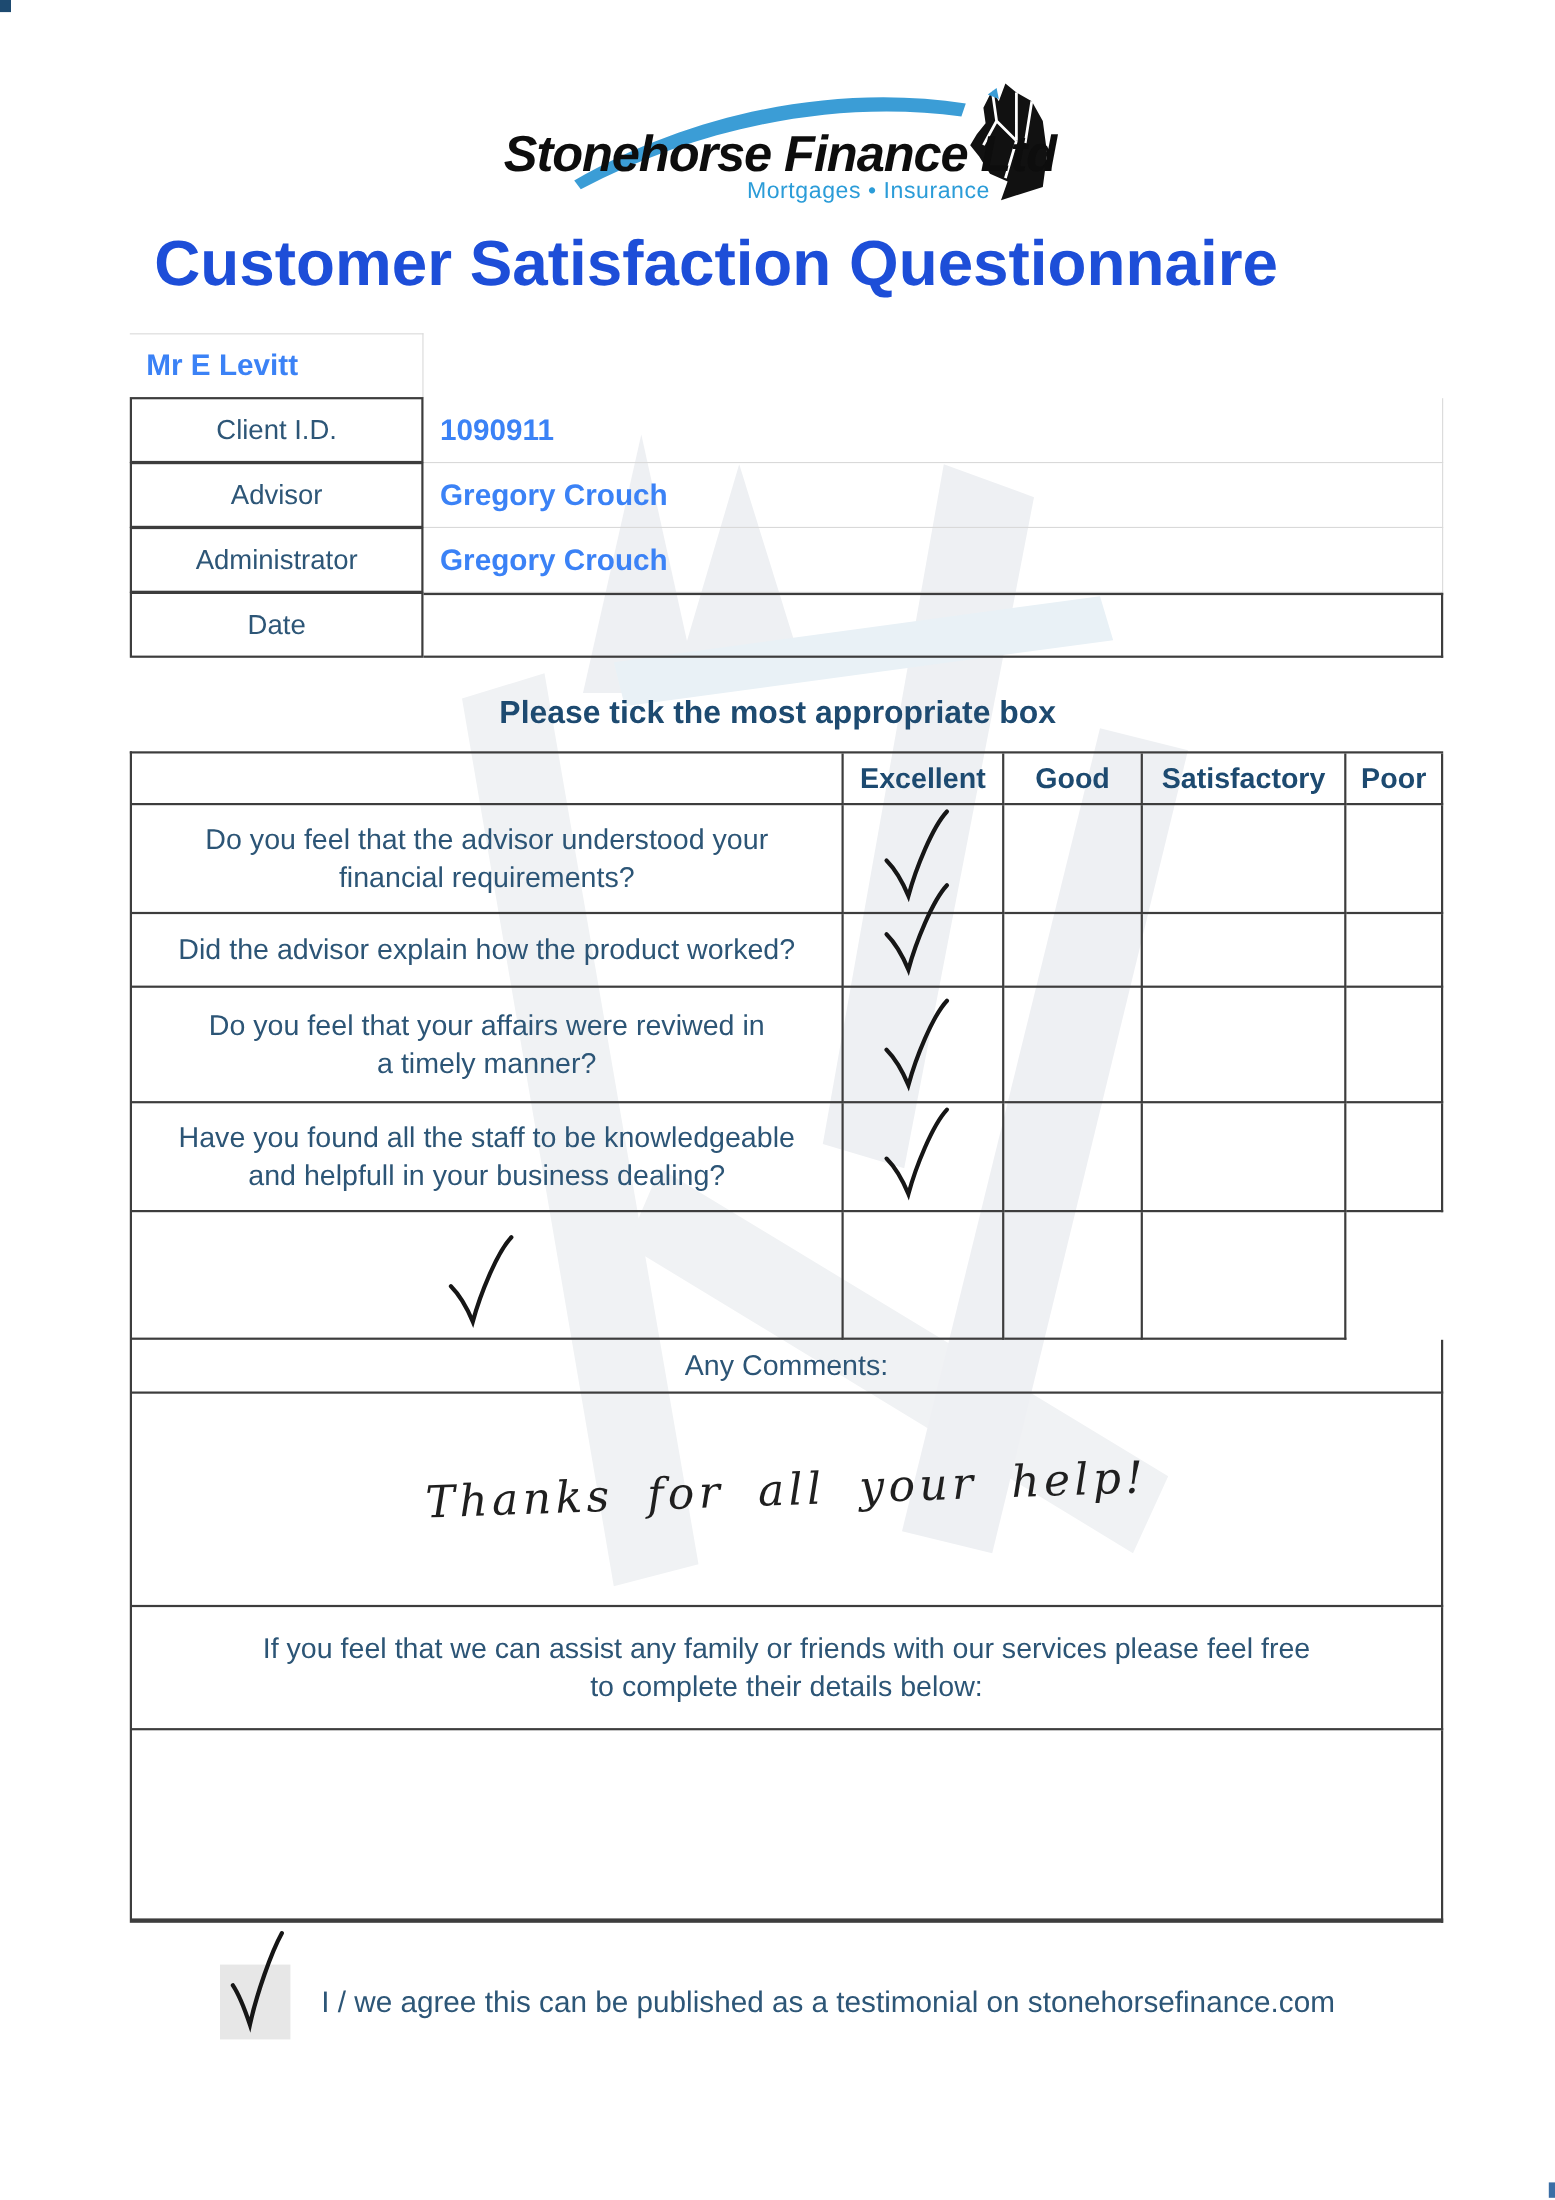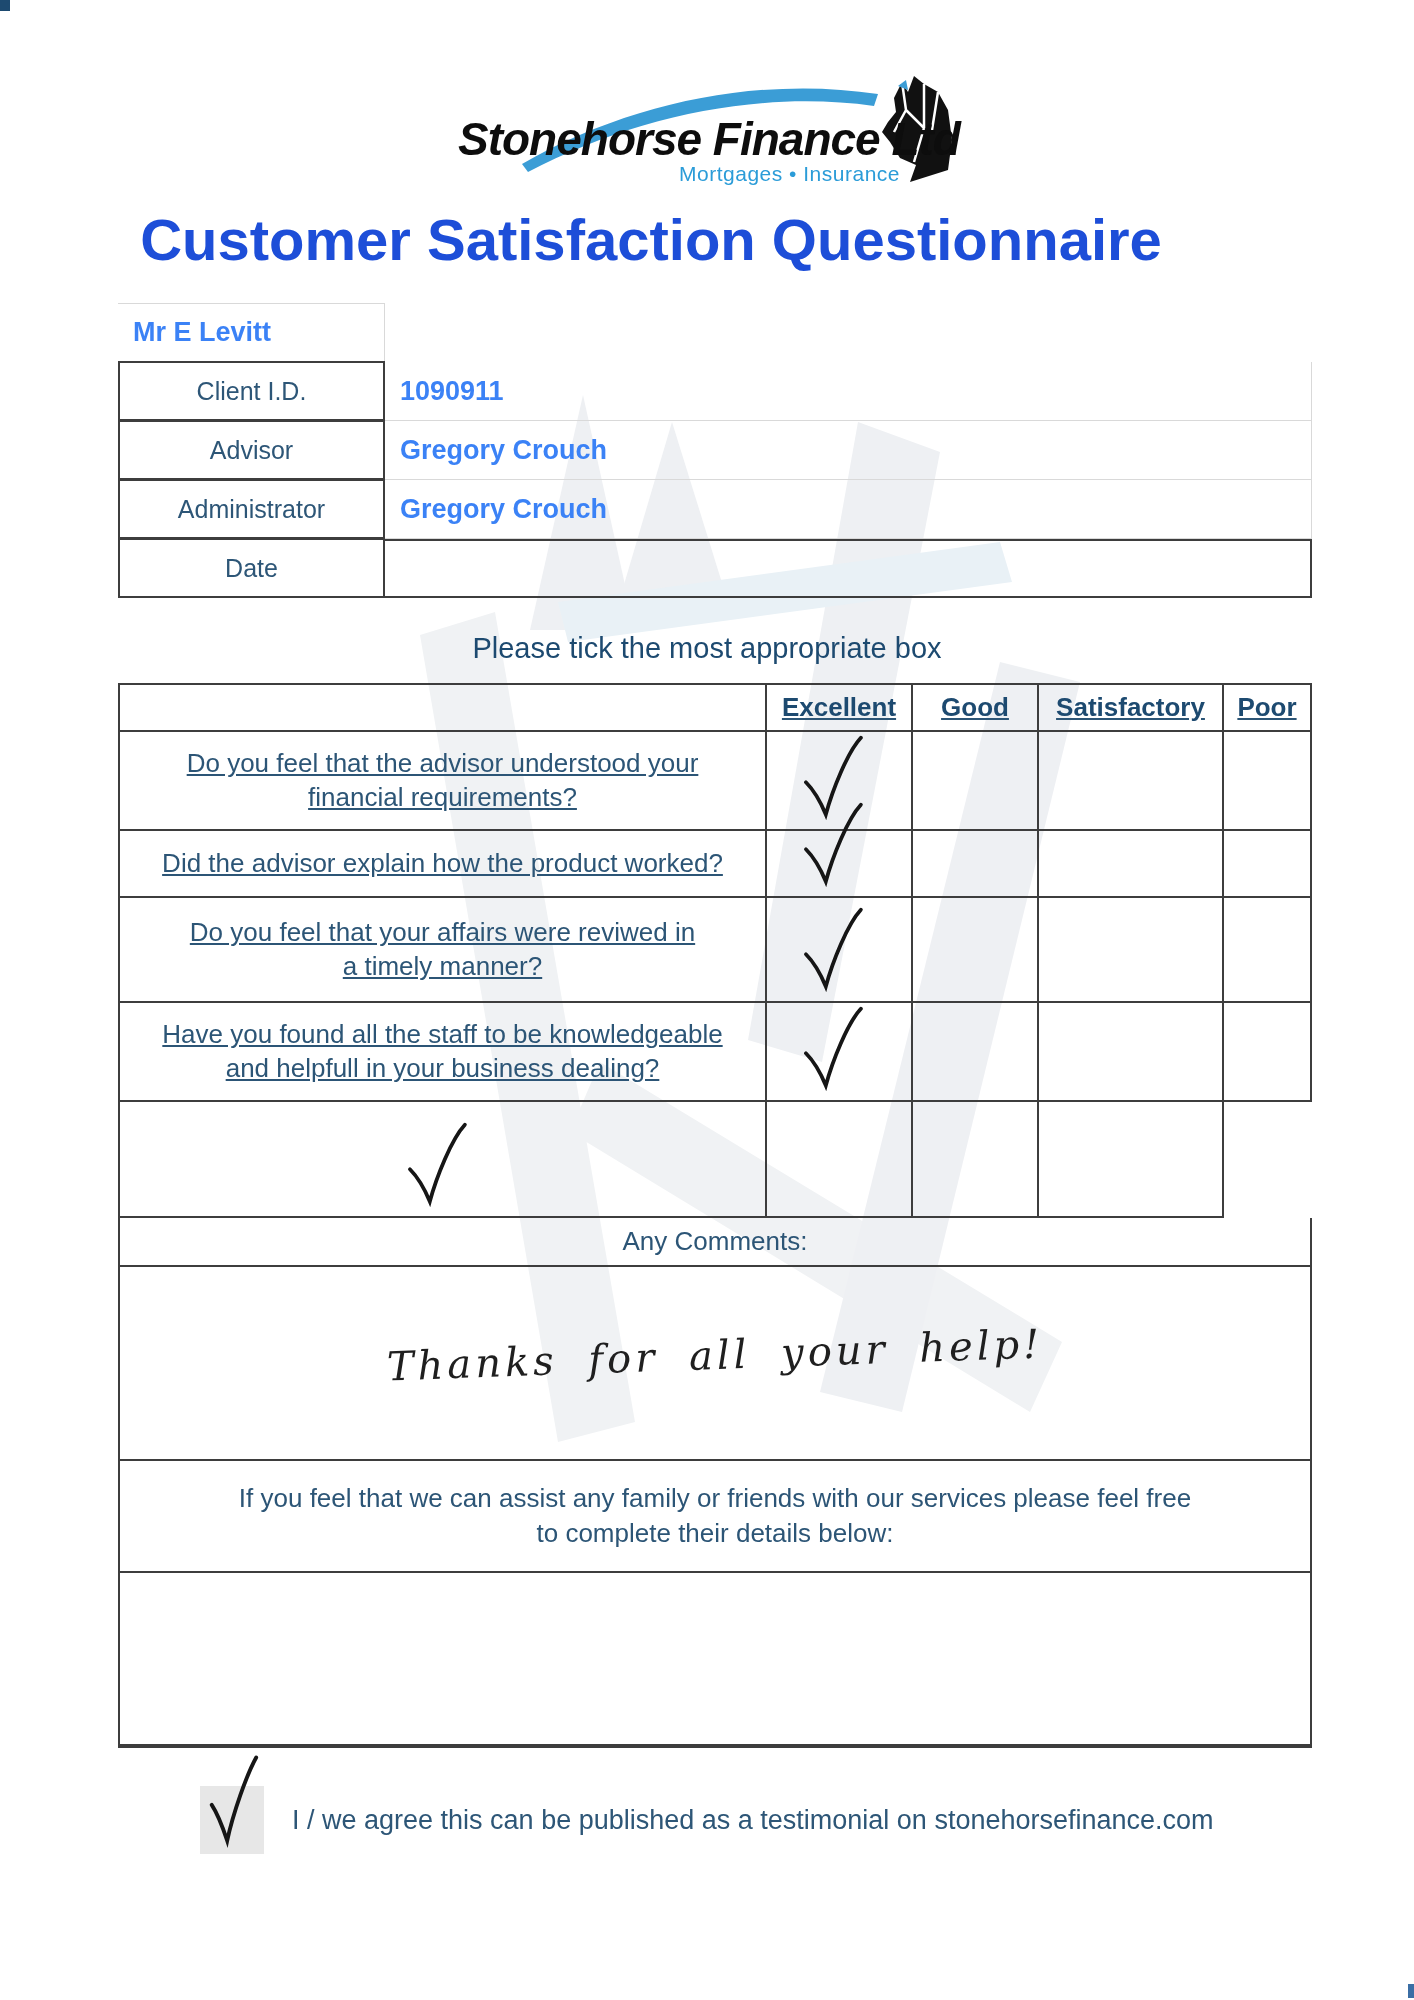--- a/index.html
+++ b/index.html
@@ -49,29 +49,29 @@
     font-size:27px; font-weight:bold; color:#3b82f6;
   }
   .info-row:first-child .info-value { border-top:1px solid #d9d9d9; }
   .info-row.date-row .info-value {
     border:2px solid #3d3d3d; border-left:none; font-weight:bold;
   }
 
   
   #tick-instruction {
     position:absolute; left:0; top:632px; width:1414px; text-align:center;
-    font-size:29px; font-weight:normal; color:#1d4a70; z-index:2;
+    font-size:29px; font-weight:bold; color:#1d4a70; z-index:2;
   }
 
   
   #survey-block {
     position:absolute; left:118px; top:683px; width:1194px; z-index:2;
     border-top:2px solid #3d3d3d; border-left:2px solid #3d3d3d;
   }
-  .srow { display:grid; grid-template-columns:647px 146px 126px 185px 88px;text-decoration:underline; }
+  .srow { display:grid; grid-template-columns:647px 146px 126px 185px 88px; }
   .scell {
     border-right:2px solid #3d3d3d; border-bottom:2px solid #3d3d3d;
     display:flex; align-items:center; justify-content:center; text-align:center;
     position:relative; overflow:visible;
   }
   .hrow .scell { height:47px; font-size:26px; font-weight:600; color:#1d4a70; }
   .qcell { font-size:26px; color:#2c5576; line-height:1.28; padding:4px 28px; white-space:pre-line; }
   .r1 .scell { height:99px; } .r2 .scell { height:67px; } .r3 .scell { height:105px; }
   .r4 .scell { height:99px; } .r5 .scell { height:116px; }
   .acell svg { position:absolute; left:50%; bottom:6px; transform:translateX(-58%); }

